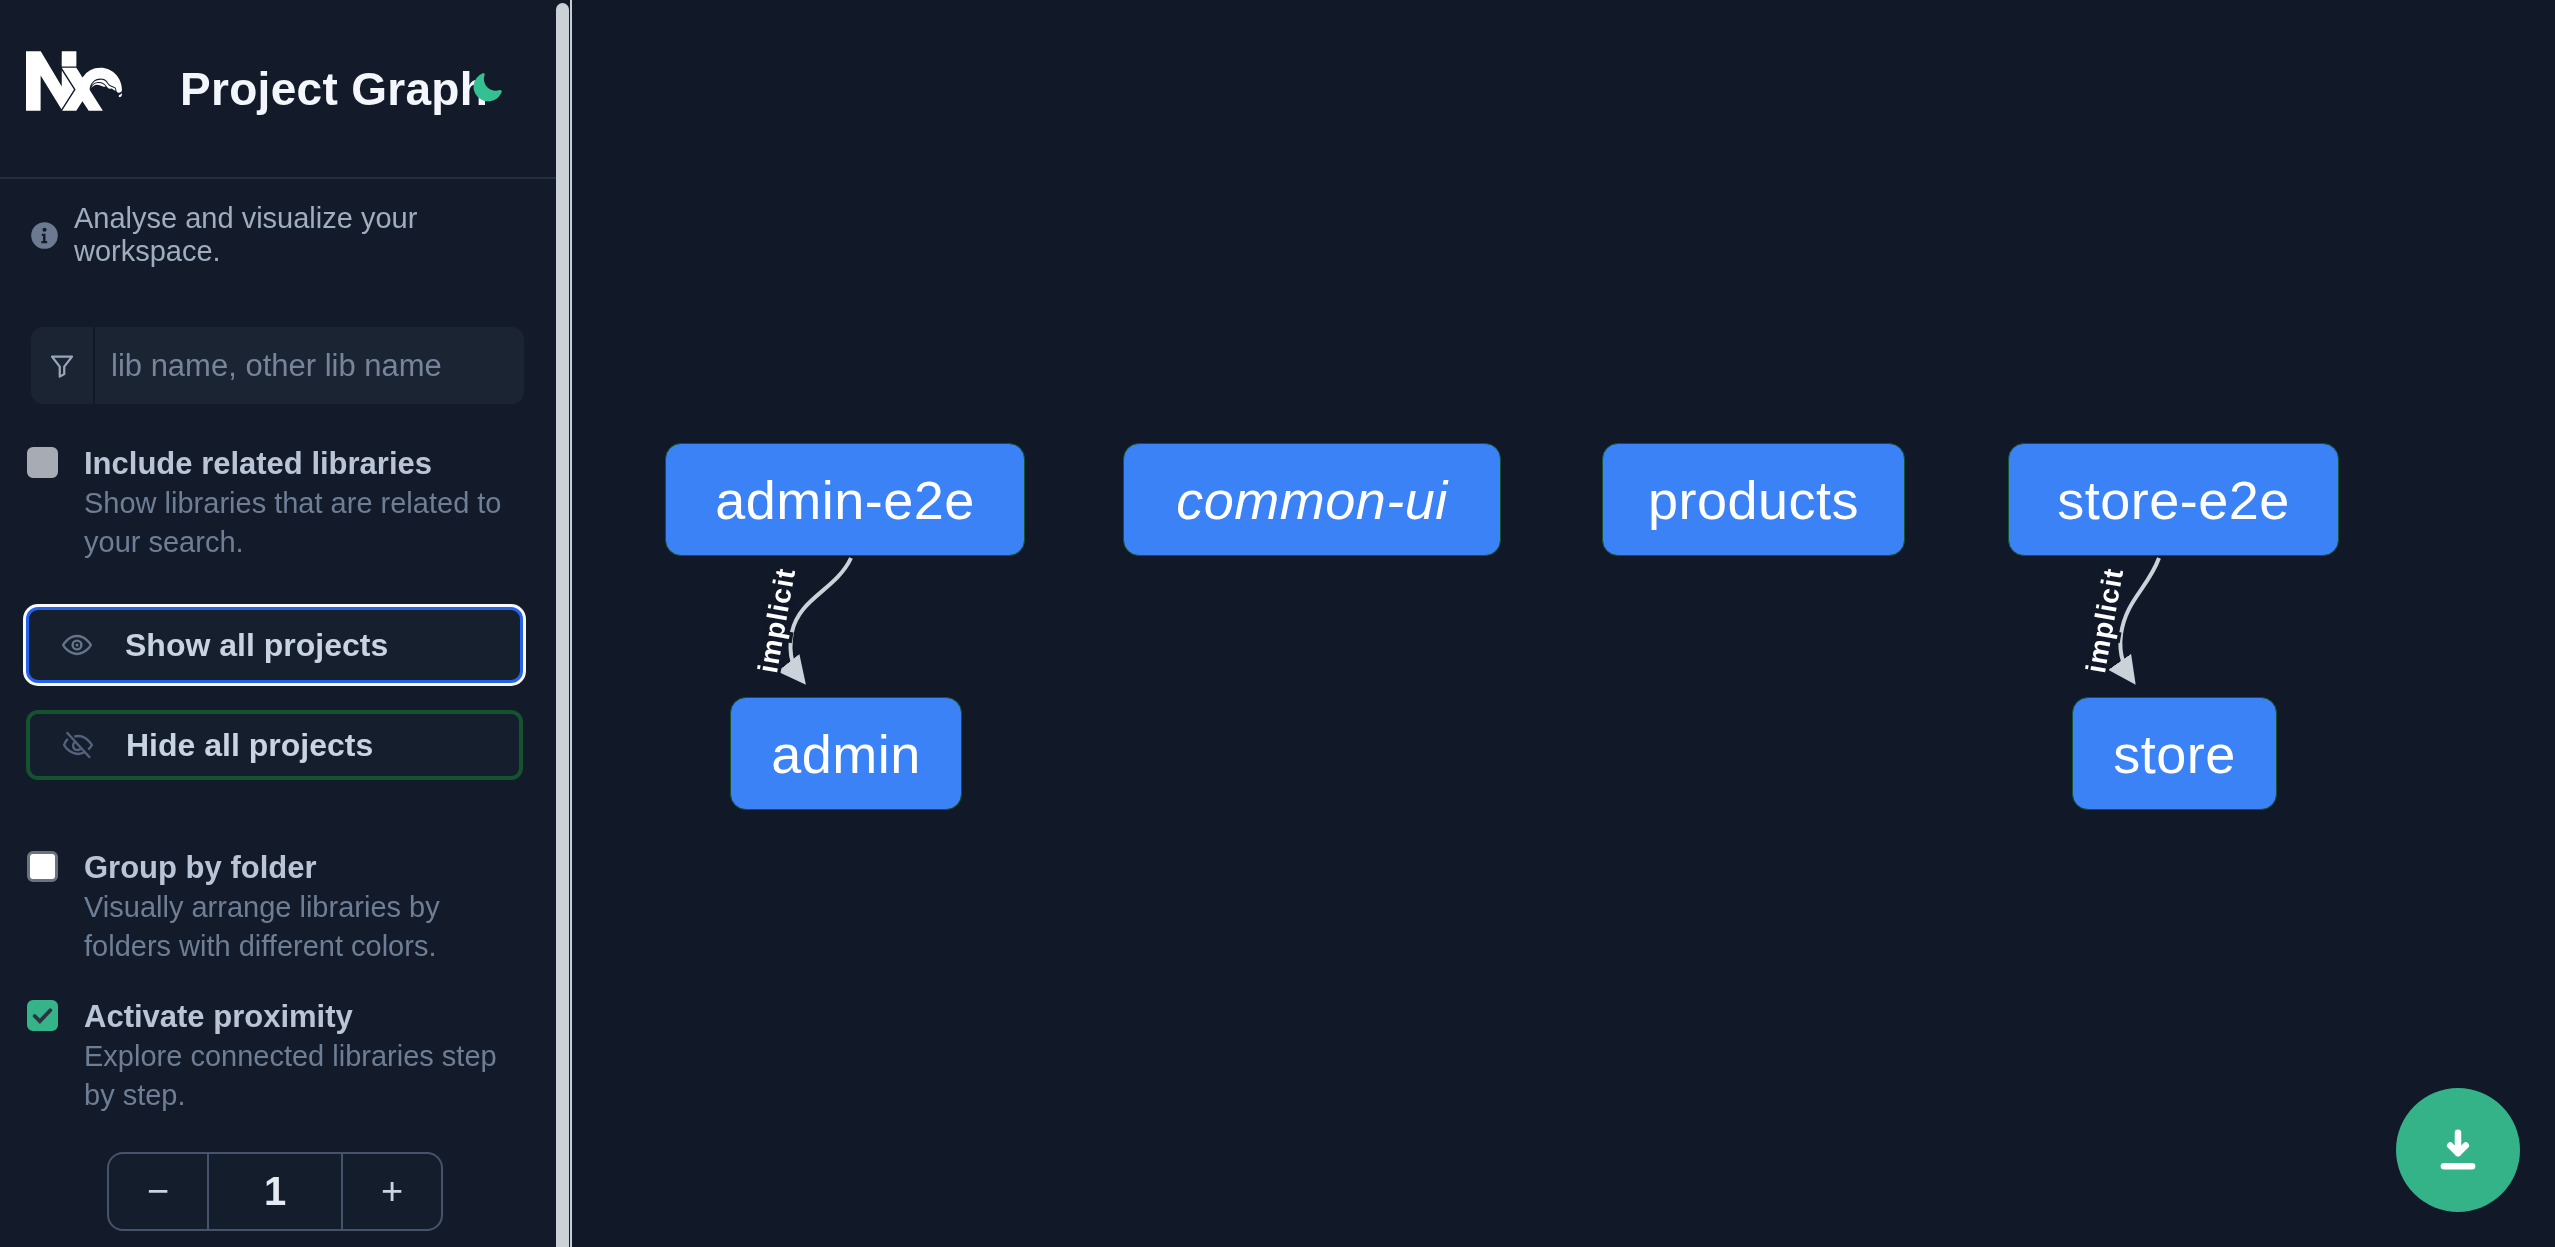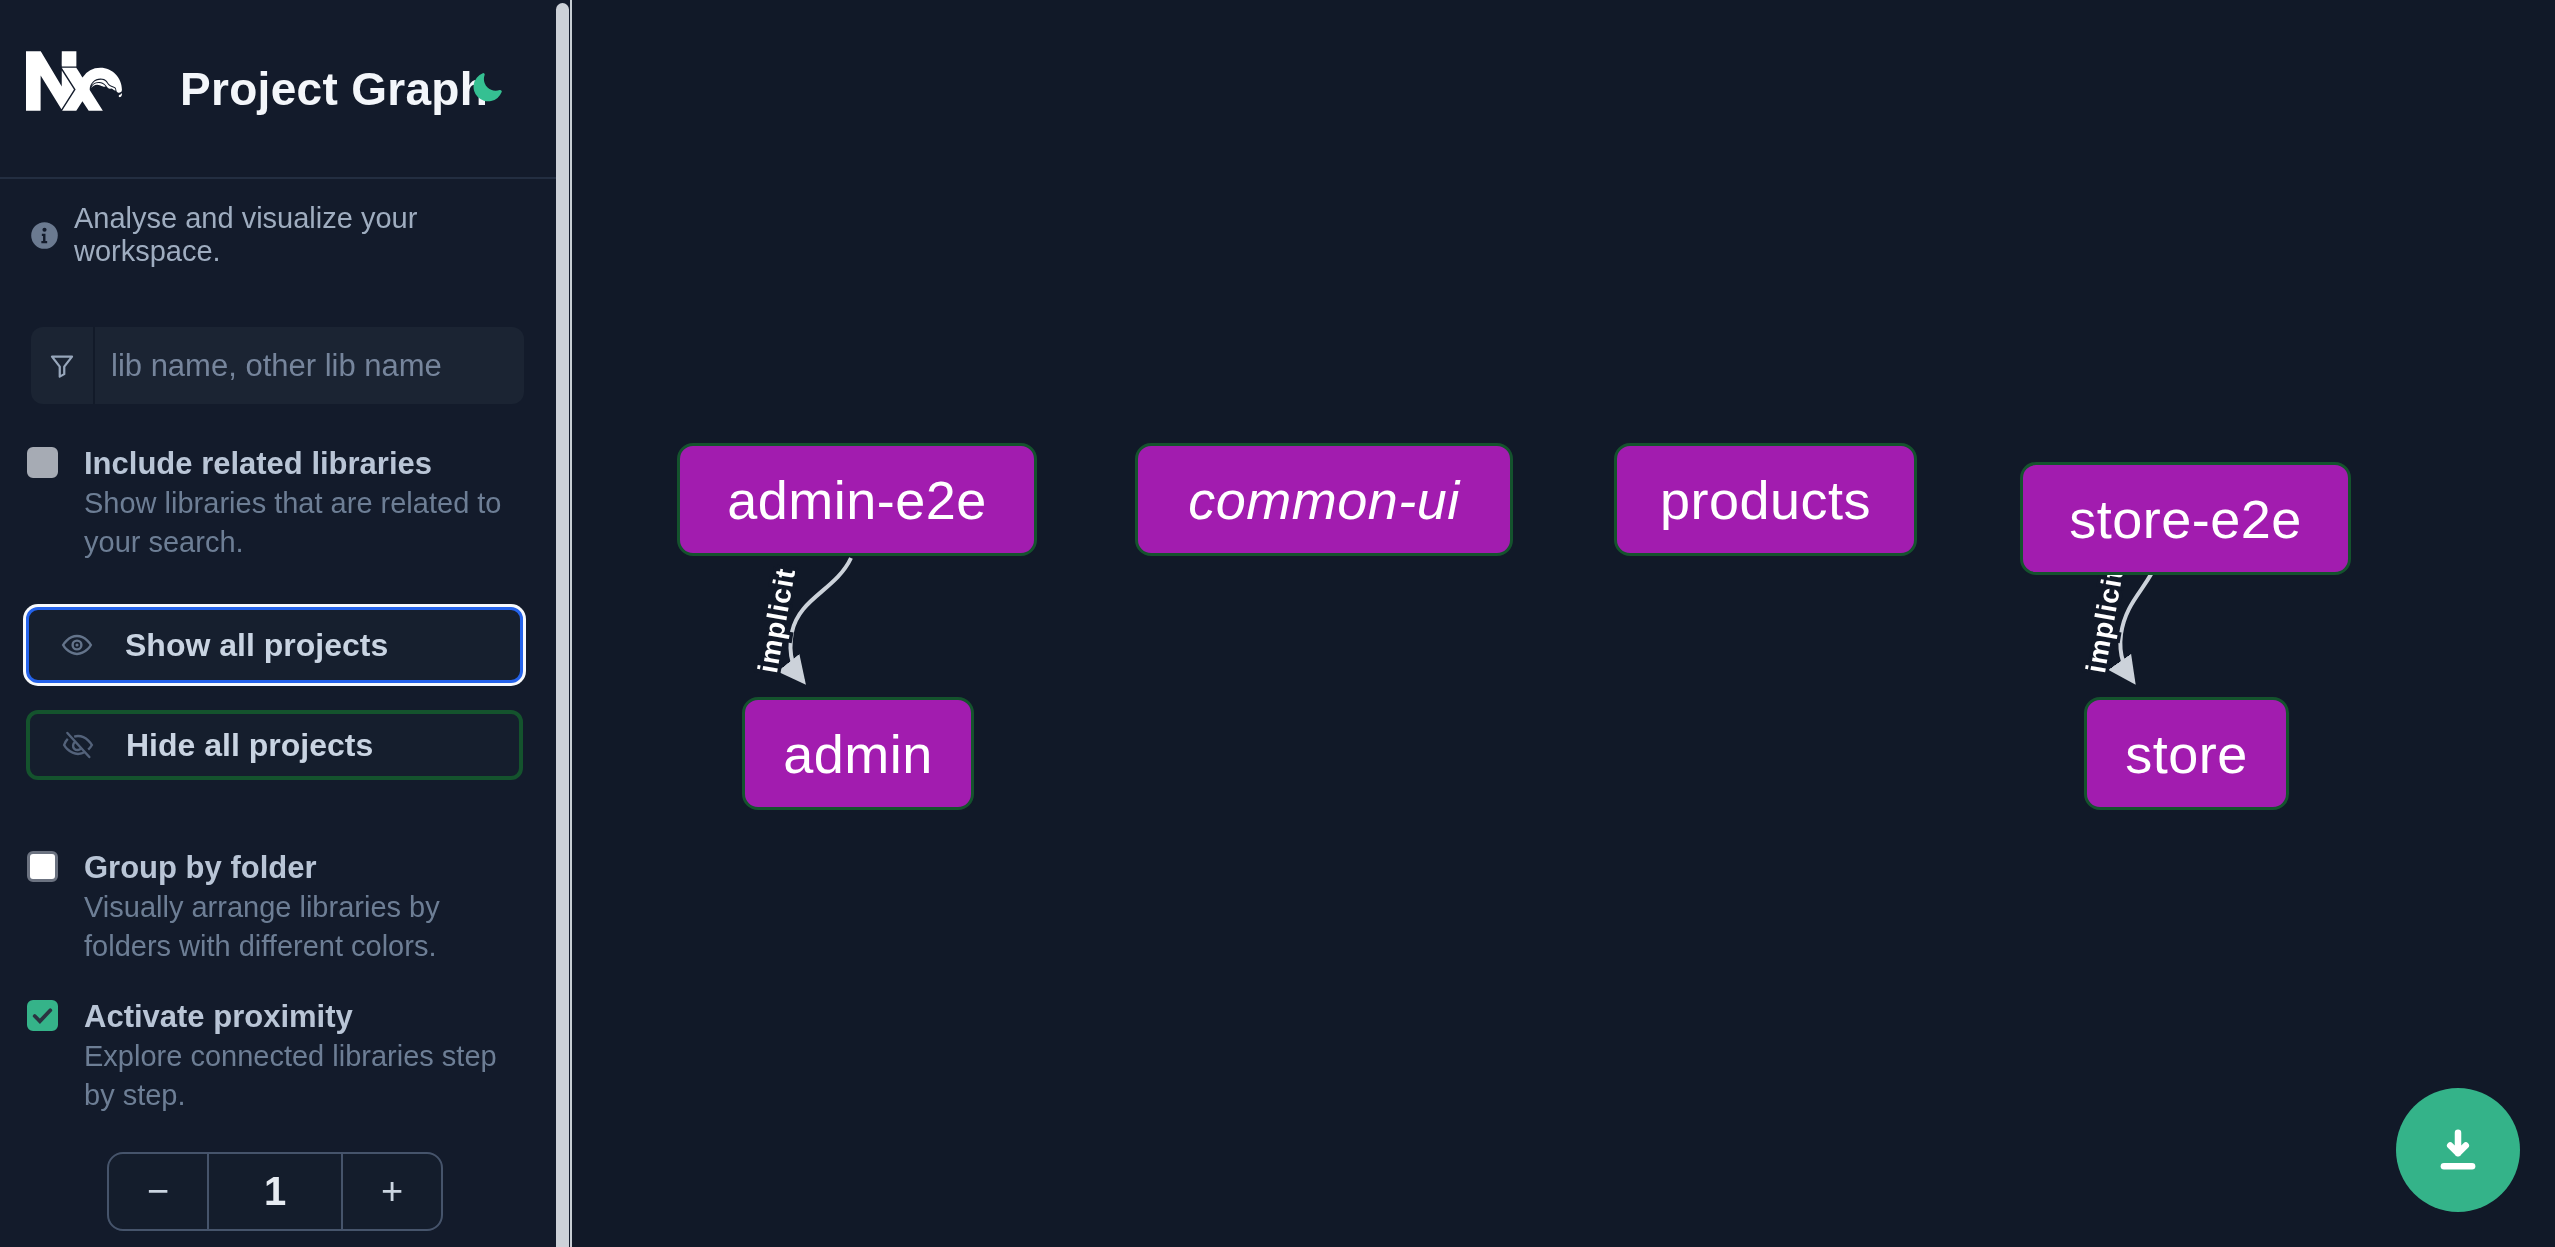--- a/index.html
+++ b/index.html
@@ -6,23 +6,23 @@
   html,body { width:2555px; height:1247px; }
   body { font-family:"Liberation Sans", sans-serif; background:#0d1422; overflow:hidden; }
   .screen { position:relative; width:2555px; height:1247px; background:#111928; overflow:hidden; }
 
   
   .graph-layer { position:absolute; inset:0; z-index:1; }
   .edges-svg { position:absolute; inset:0; }
   .edge-path { fill:none; stroke:#ccd2da; stroke-width:4; }
   .edge-label { fill:#ffffff; font-family:"Liberation Sans", sans-serif; font-size:28px; font-weight:700;
                 letter-spacing:1px; paint-order:stroke; stroke:#111928; stroke-width:7px; }
-  .node { position:absolute; background:#a21caf; border:3px solid #14532d; border-radius:16px;
+  .node { position:absolute; background:#3b82f6; border:1px solid #14532d; border-radius:16px;
           display:flex; align-items:center; justify-content:center; color:#ffffff; font-size:54px;
-          letter-spacing:0.5px; cursor:pointer;margin-left:12px; }
+          letter-spacing:0.5px; cursor:pointer; }
 
   
   .sidebar { position:absolute; left:0; top:0; width:556px; height:1247px; background:#131b2b; z-index:2; }
   .scroll-track { position:absolute; left:556px; top:0; width:14px; height:1247px; background:#131b2b; z-index:3; }
   .scroll-thumb { position:absolute; left:0; top:3px; width:13px; height:1260px; border-radius:7px; background:#ccd1d8; }
   .side-divider { position:absolute; left:570px; top:0; width:2px; height:1247px; background:#e8edf2; opacity:.85; z-index:3; }
 
   .logo-svg { position:absolute; left:26px; top:33px; width:96px; height:96px; fill:#ffffff; }
   .app-title { position:absolute; left:180px; top:62px; font-size:46px; font-weight:600; color:#f3f6fa; letter-spacing:.3px; }
   .moon-btn { position:absolute; left:466px; top:68px; width:40px; height:40px; background:none; border:none; cursor:pointer; }
@@ -94,21 +94,21 @@
       </defs>
     <path d="M 851 558 C 836 590 799 598 792 632 C 787 657 795 671 803 681" class="edge-path" marker-end="url(#arrow)"></path>
         <text x="786" y="622" text-anchor="middle" transform="rotate(-80 786 622)" class="edge-label">implicit</text>
         <path d="M 2159 558 C 2148 588 2126 600 2121 634 C 2118 657 2126 671 2133 681" class="edge-path" marker-end="url(#arrow)"></path>
         <text x="2114" y="622" text-anchor="middle" transform="rotate(-80 2114 622)" class="edge-label">implicit</text>
       </svg>
     <div id="nodes-host">
         <div class="node" style="left: 665px; top: 443px; width: 360px; height: 113px;">admin-e2e</div>
         <div class="node" style="left: 1123px; top: 443px; width: 378px; height: 113px; font-style: italic;">common-ui</div>
         <div class="node" style="left: 1602px; top: 443px; width: 303px; height: 113px;">products</div>
-        <div class="node" style="left: 2008px; top: 462px; width: 331px; height: 113px;">store-e2e</div>
+        <div class="node" style="left: 2008px; top: 443px; width: 331px; height: 113px;">store-e2e</div>
         <div class="node" style="left: 730px; top: 697px; width: 232px; height: 113px;">admin</div>
         <div class="node" style="left: 2072px; top: 697px; width: 205px; height: 113px;">store</div>
       </div>
   </div>
 
   <aside class="sidebar">
 
     <svg class="logo-svg" viewBox="0 0 24 24">
       <path d="M11.987 14.138l-3.132 4.923-5.193-8.427-.012 8.822H0V4.544h3.691l5.247 8.833.005-3.998 3.044 4.759zm.601-5.761c.024-.048 0-3.784.008-3.833h-3.65c.002.059-.005 3.776-.003 3.833h3.645zm5.634 4.134a2.061 2.061 0 0 0-1.969 1.336 1.963 1.963 0 0 1 2.343-.739c.396.161.917.422 1.33.283a2.1 2.1 0 0 0-1.704-.88zm3.39 1.061c-.375-.13-.8-.277-1.109-.681-.06-.08-.116-.17-.176-.265a2.143 2.143 0 0 0-.533-.642c-.294-.216-.68-.322-1.18-.322a2.482 2.482 0 0 0-2.294 1.536 2.325 2.325 0 0 1 4.002.388.75.75 0 0 0 .836.334c.493-.105.46.36 1.203.518v-.133c-.003-.446-.246-.55-.75-.733zm2.024 1.266a.723.723 0 0 0 .347-.638c-.01-2.957-2.41-5.487-5.37-5.487a5.364 5.364 0 0 0-4.487 2.418c-.01-.026-1.522-2.39-1.538-2.418H8.943l3.463 5.423-3.379 5.32h3.54l1.54-2.366 1.568 2.366h3.541l-3.21-5.052a.7.7 0 0 1-.084-.32 2.69 2.69 0 0 1 2.69-2.691h.001c1.488 0 1.736.89 2.057 1.308.634.826 1.9.464 1.9 1.541a.707.707 0 0 0 1.066.596zm.35.133c-.173.372-.56.338-.755.639-.176.271.114.412.114.412s.337.156.538-.311c.104-.231.14-.488.103-.74z"></path>
     </svg>

